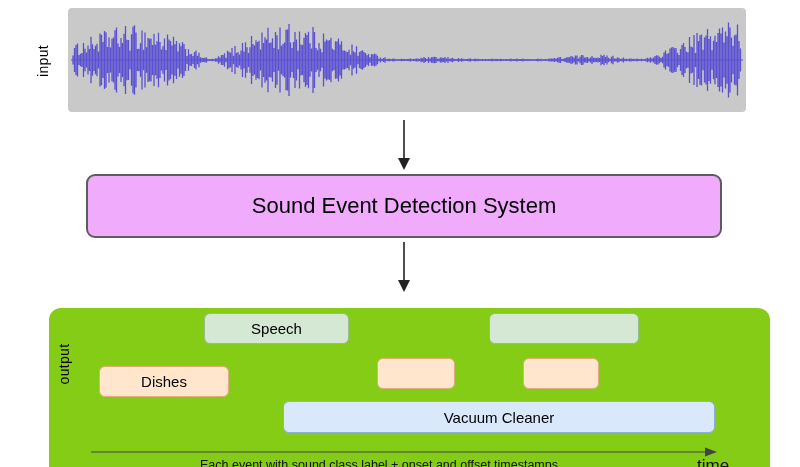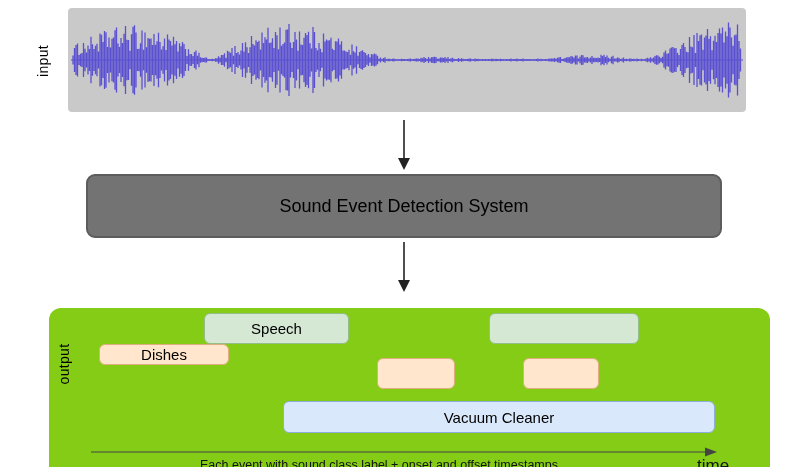--- a/index.html
+++ b/index.html
@@ -14,23 +14,23 @@
   .input-label  { left:13px; top:53px; width:60px; }
   .output-label { left:34px; top:356px; width:60px; }
 
   
   .v-arrow { position:absolute; width:22px; height:54px; }
   .v-arrow-1 { left:393px; top:118px; }
   .v-arrow-2 { left:393px; top:240px; }
 
   
   .sed-box { position:absolute; left:86px; top:174px; width:636px; height:64px;
-             background:#737373; border:2px solid #5c5c5c; border-radius:9px;
+             background:#f0abfc; border:2px solid #5c5c5c; border-radius:9px;
              display:flex; align-items:center; justify-content:center;
-             font-size:18px; color:#000; box-sizing:border-box; }
+             font-size:22px; color:#000; box-sizing:border-box; }
 
   
   .output-box { position:absolute; left:49px; top:285px; width:721px; height:171px;
                 background:#84cc16; border-radius:12px;margin-top:23px; }
   .event { position:absolute; box-sizing:border-box; border:1px solid;
            border-radius:6px; display:flex; align-items:center; justify-content:center;
            font-size:15px; color:#000; }
   .axis-arrow { position:absolute; left:40px; top:136px; width:630px; height:16px; }
   .caption { position:absolute; left:0; top:150px; width:660px; text-align:center;
              font-size:12.5px; color:#111; }
@@ -60,21 +60,21 @@
 
   <svg class="v-arrow v-arrow-2" viewBox="0 0 22 54">
     <line x1="11" y1="2" x2="11" y2="42" stroke="#222" stroke-width="1.6"></line>
     <polygon points="5,40 17,40 11,52" fill="#222"></polygon>
   </svg>
 
   <div class="output-box">
     <div id="events">
         <div class="event" style="left: 155px; top: 5px; width: 145px; height: 31px; background: rgb(213, 232, 212); border-color: rgb(149, 189, 138);">Speech</div>
         <div class="event" style="left: 440px; top: 5px; width: 150px; height: 31px; background: rgb(213, 232, 212); border-color: rgb(149, 189, 138);"></div>
-        <div class="event" style="left: 50px; top: 36px; width: 130px; height: 21px; background: rgb(255, 230, 204); border-color: rgb(224, 174, 125);">Dishes</div>
+        <div class="event" style="left: 50px; top: 58px; width: 130px; height: 31px; background: rgb(255, 230, 204); border-color: rgb(224, 174, 125);">Dishes</div>
         <div class="event" style="left: 328px; top: 50px; width: 78px; height: 31px; background: rgb(255, 230, 204); border-color: rgb(224, 174, 125);"></div>
         <div class="event" style="left: 474px; top: 50px; width: 76px; height: 31px; background: rgb(255, 230, 204); border-color: rgb(224, 174, 125);"></div>
         <div class="event" style="left: 234px; top: 93px; width: 432px; height: 32px; background: rgb(218, 232, 252); border-color: rgb(143, 173, 218);">Vacuum Cleaner</div>
       </div>
     <svg class="axis-arrow" viewBox="0 0 630 16">
       <line x1="2" y1="8" x2="616" y2="8" stroke="#444" stroke-width="1.2"></line>
       <polygon points="616,3.5 616,12.5 628,8" fill="#444"></polygon>
     </svg>
     <div class="caption">Each event with sound class label + onset and offset timestamps</div>
     <div class="time-label">time</div>

